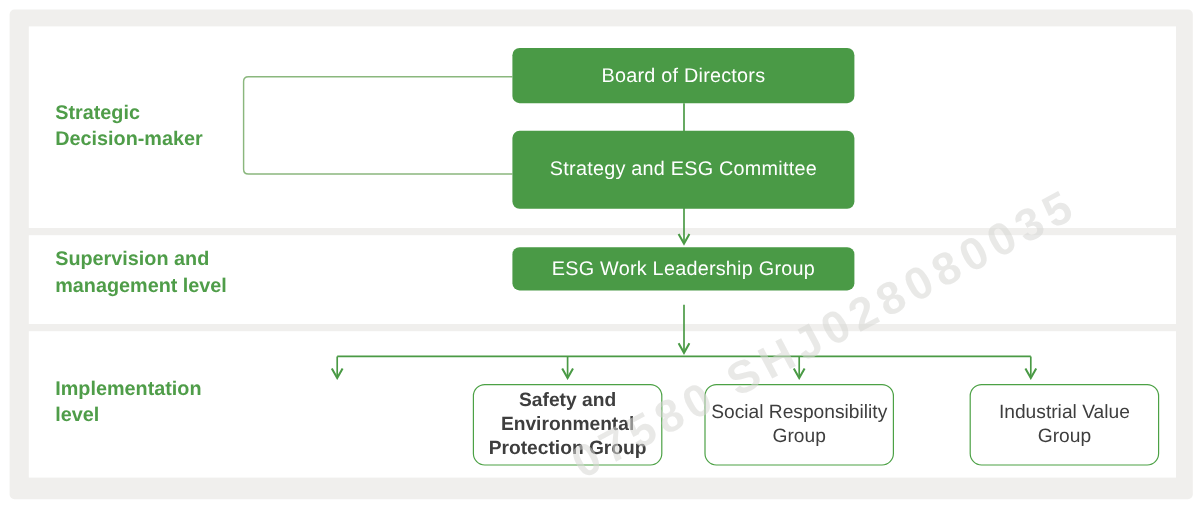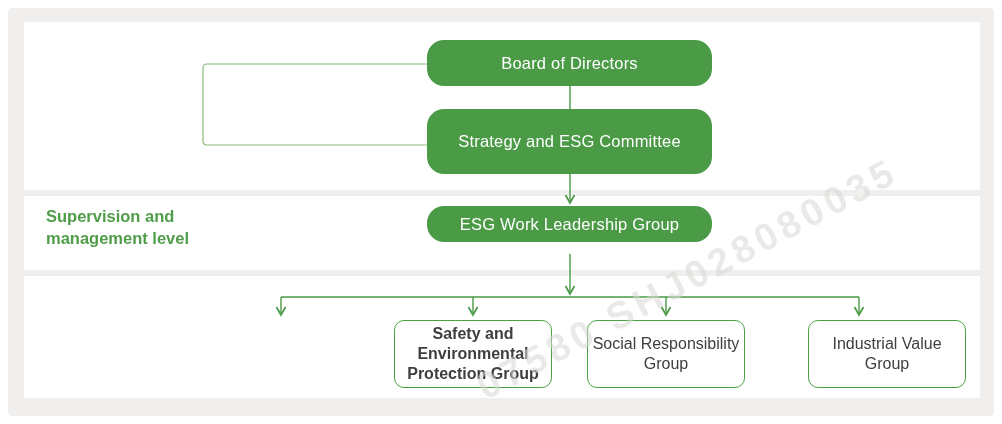--- a/index.html
+++ b/index.html
@@ -45,21 +45,21 @@
   .lvl-label.l1 { top: 84px;  }
   .lvl-label.l2 { top: 206px; }
   .lvl-label.l3 { top: 314px; }
 
   .gbox {
     position: absolute;
     left: 427px;
     width: 285px;
     background: var(--green-fill, #4a9a46);
     color: #ffffff;
-    border-radius: 17px;
+    border-radius: 6px;
     display: flex;
     align-items: center;
     justify-content: center;
     font-size: 16.5px;
     letter-spacing: 0.2px;
     z-index: 3;
   }
   .gbox.board      { top: 40px;  height: 46px; }
   .gbox.committee  { top: 109px; height: 65px; }
   .gbox.leadership { top: 206px; height: 36px; }
@@ -141,22 +141,26 @@
     <path class="conn" d="M570,254 V294" marker-end="url(#ah)"></path>
 
     <path class="conn" d="M281,297 H859"></path>
 
     <path class="conn" d="M281,297 V315" marker-end="url(#ah)"></path>
     <path class="conn" d="M473,297 V315" marker-end="url(#ah)"></path>
     <path class="conn" d="M666,297 V315" marker-end="url(#ah)"></path>
     <path class="conn" d="M859,297 V315" marker-end="url(#ah)"></path>
   </svg>
 
+  <div class="lvl-label l1">Strategic
+Decision-maker</div>
   <div class="lvl-label l2">Supervision and
 management level</div>
+  <div class="lvl-label l3">Implementation
+level</div>
 
   <div class="gbox board">Board of Directors</div>
   <div class="gbox committee">Strategy and ESG Committee</div>
   <div class="gbox leadership">ESG Work Leadership Group</div>
 
   <div class="obox g2">Safety and
 Environmental
 Protection Group</div>
   <div class="obox g3">Social Responsibility
 Group</div>

